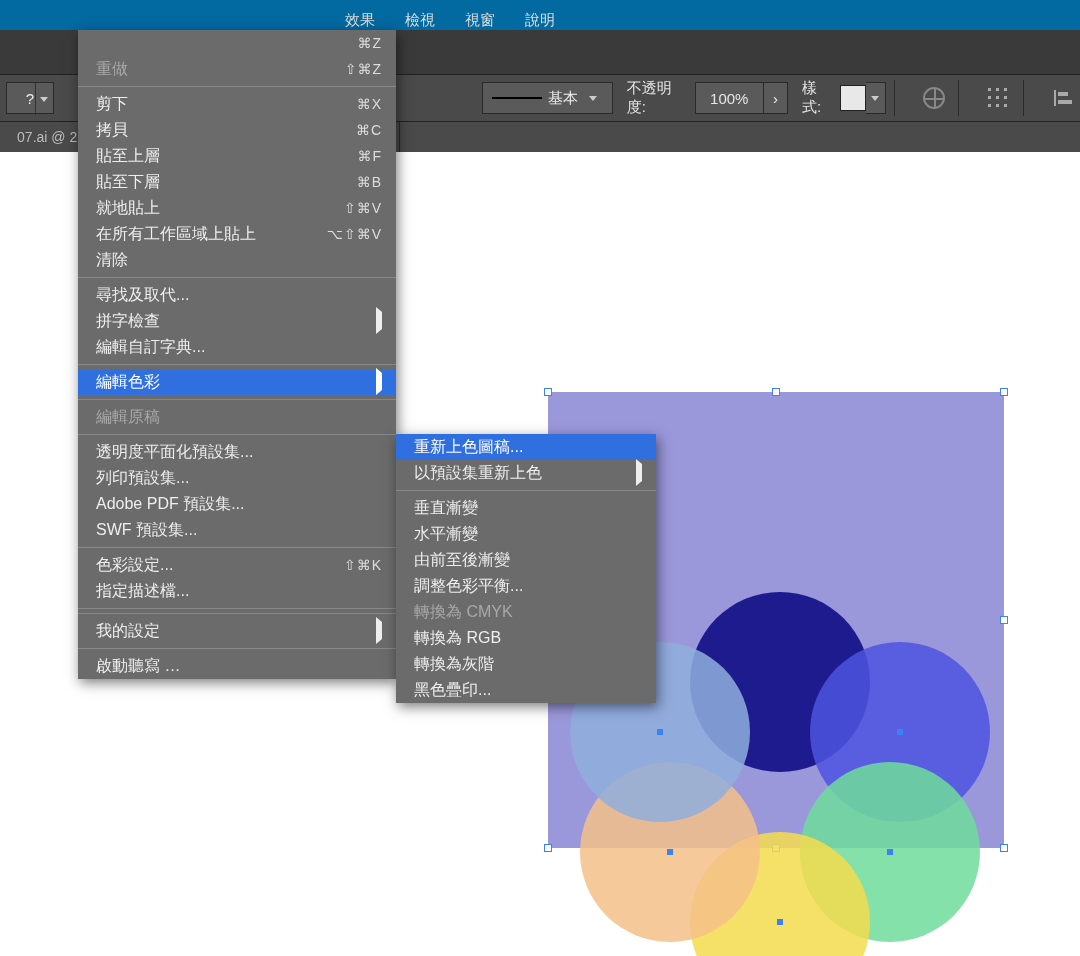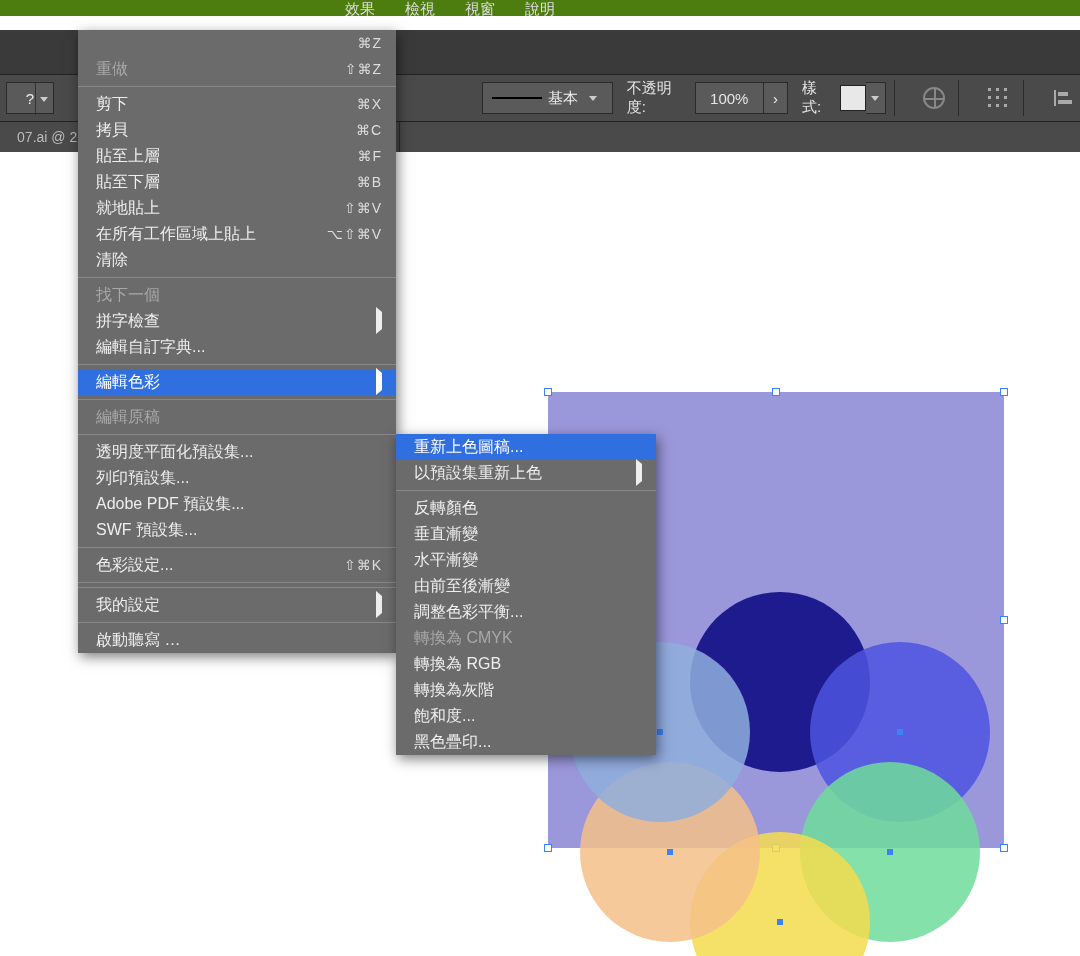--- a/index.html
+++ b/index.html
@@ -2,22 +2,22 @@
 <html><head>
 <meta charset="utf-8">
 <style>
 * { margin: 0; padding: 0; box-sizing: border-box; font-family: -apple-system, "Helvetica Neue", Arial, sans-serif; }
 html, body { width: 1080px; height: 956px; overflow: hidden; background: #fff; }
 
 .app { position: relative; width: 1080px; height: 956px; }
 
 
 .menubar {
-  position: absolute; top: 0; left: 0; right: 0; height: 16px;
-  background: #4d7c0f; display: flex; align-items: flex-start;
+  position: absolute; top: 0; left: 0; right: 0; height: 30px;
+  background: #0369a1; display: flex; align-items: flex-end;
   color: #ddd; font-size: 15px;
 }
 .menubar .spacer { width: 330px; }
 .menubar .item { padding: 0 15px; cursor: default; }
 
 
 .darkstrip {
   position: absolute; top: 30px; left: 0; right: 0; height: 44px;
   background: #3a3a3a;
 }
@@ -237,22 +237,22 @@
       </div>
       <div class="row">
         <span>在所有工作區域上貼上</span>
         <span class="sc">⌥⇧⌘V</span>
       </div>
       <div class="row">
         <span>清除</span>
         <span></span>
       </div>
       <div class="sep"></div>
-      <div class="row disabled">
-        <span>找下一個</span>
+      <div class="row">
+        <span>尋找及取代...</span>
         <span></span>
       </div>
       <div class="row">
         <span>拼字檢查</span>
         <span class="arrow"><span class="tri-right"></span></span>
       </div>
       <div class="row">
         <span>編輯自訂字典...</span>
         <span></span>
       </div>
@@ -281,20 +281,24 @@
       </div>
       <div class="row">
         <span>SWF 預設集...</span>
         <span></span>
       </div>
       <div class="sep"></div>
       <div class="row">
         <span>色彩設定...</span>
         <span class="sc">⇧⌘K</span>
       </div>
+      <div class="row">
+        <span>指定描述檔...</span>
+        <span></span>
+      </div>
       <div class="sep"></div>
       <div class="sep"></div>
       <div class="row">
         <span>我的設定</span>
         <span class="arrow"><span class="tri-right"></span></span>
       </div>
       <div class="sep"></div>
       <div class="row">
         <span>啟動聽寫 …</span>
         <span></span>
@@ -305,24 +309,20 @@
       <div class="row highlight">
         <span>重新上色圖稿...</span>
         <span></span>
       </div>
       <div class="row">
         <span>以預設集重新上色</span>
         <span class="arrow"><span class="tri-right"></span></span>
       </div>
       <div class="sep"></div>
       <div class="row">
-        <span>反轉顏色</span>
-        <span></span>
-      </div>
-      <div class="row">
         <span>垂直漸變</span>
         <span></span>
       </div>
       <div class="row">
         <span>水平漸變</span>
         <span></span>
       </div>
       <div class="row">
         <span>由前至後漸變</span>
         <span></span>
@@ -337,22 +337,18 @@
       </div>
       <div class="row">
         <span>轉換為 RGB</span>
         <span></span>
       </div>
       <div class="row">
         <span>轉換為灰階</span>
         <span></span>
       </div>
       <div class="row">
-        <span>飽和度...</span>
-        <span></span>
-      </div>
-      <div class="row">
         <span>黑色疊印...</span>
         <span></span>
       </div>
     </div>
 
 </div>
 
 </body></html>

